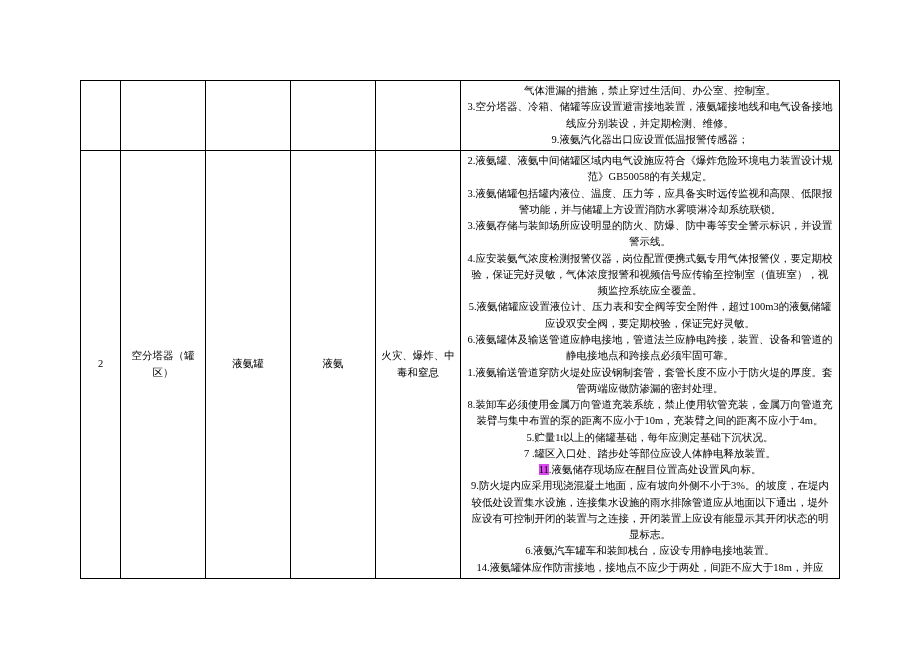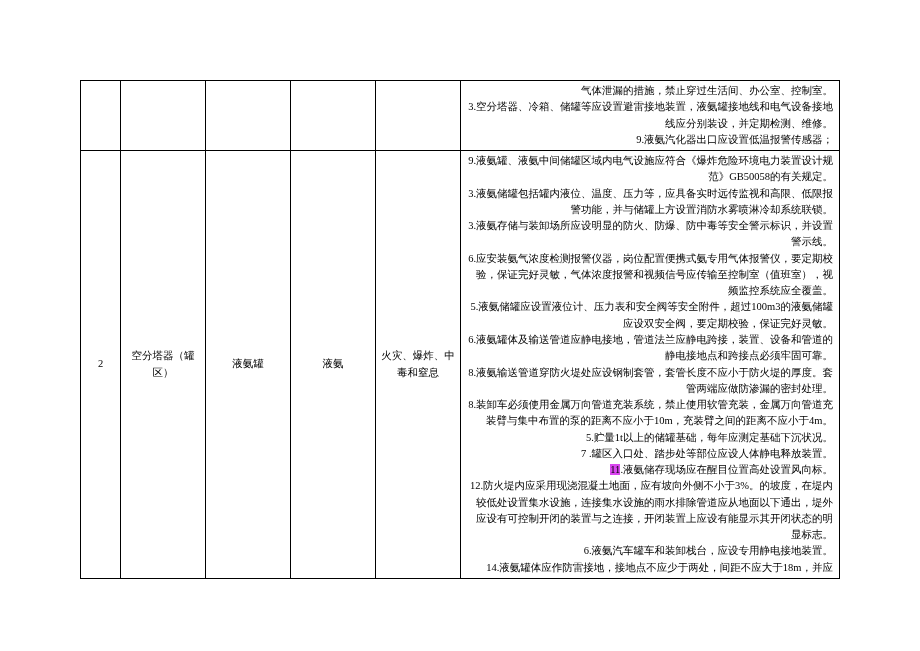--- a/index.html
+++ b/index.html
@@ -27,21 +27,21 @@
     }
     td {
       border: 1px solid #000;
       padding: 2px 4px;
       vertical-align: middle;
       text-align: center;
       font-size: 10.5px;
       line-height: 1.55;
     }
     td.content {
-      text-align: right;
+      text-align: center;
       vertical-align: top;
       padding: 2px 6px;
     }
     .col-num { width: 40px; }
     .col-a { width: 85px; }
     .col-b { width: 85px; }
     .col-c { width: 85px; }
     .col-d { width: 85px; }
     .col-e { width: auto; }
     .hl {
@@ -77,31 +77,31 @@
             <span class="line">9.液氨汽化器出口应设置低温报警传感器；</span>
           </td>
         </tr>
         <tr>
           <td>2</td>
           <td>空分塔器（罐区）</td>
           <td>液氨罐</td>
           <td>液氨</td>
           <td>火灾、爆炸、中毒和窒息</td>
           <td class="content">
-            <span class="line">9.液氨罐、液氨中间储罐区域内电气设施应符合《爆炸危险环境电力装置设计规范》GB50058的有关规定。</span>
+            <span class="line">2.液氨罐、液氨中间储罐区域内电气设施应符合《爆炸危险环境电力装置设计规范》GB50058的有关规定。</span>
             <span class="line">3.液氨储罐包括罐内液位、温度、压力等，应具备实时远传监视和高限、低限报警功能，并与储罐上方设置消防水雾喷淋冷却系统联锁。</span>
             <span class="line">3.液氨存储与装卸场所应设明显的防火、防爆、防中毒等安全警示标识，并设置警示线。</span>
-            <span class="line">6.应安装氨气浓度检测报警仪器，岗位配置便携式氨专用气体报警仪，要定期校验，保证完好灵敏，气体浓度报警和视频信号应传输至控制室（值班室），视频监控系统应全覆盖。</span>
+            <span class="line">4.应安装氨气浓度检测报警仪器，岗位配置便携式氨专用气体报警仪，要定期校验，保证完好灵敏，气体浓度报警和视频信号应传输至控制室（值班室），视频监控系统应全覆盖。</span>
             <span class="line">5.液氨储罐应设置液位计、压力表和安全阀等安全附件，超过100m3的液氨储罐应设双安全阀，要定期校验，保证完好灵敏。</span>
             <span class="line">6.液氨罐体及输送管道应静电接地，管道法兰应静电跨接，装置、设备和管道的静电接地点和跨接点必须牢固可靠。</span>
-            <span class="line">8.液氨输送管道穿防火堤处应设钢制套管，套管长度不应小于防火堤的厚度。套管两端应做防渗漏的密封处理。</span>
+            <span class="line">1.液氨输送管道穿防火堤处应设钢制套管，套管长度不应小于防火堤的厚度。套管两端应做防渗漏的密封处理。</span>
             <span class="line">8.装卸车必须使用金属万向管道充装系统，禁止使用软管充装，金属万向管道充装臂与集中布置的泵的距离不应小于10m，充装臂之间的距离不应小于4m。</span>
             <span class="line">5.贮量1t以上的储罐基础，每年应测定基础下沉状况。</span>
             <span class="line">7       .罐区入口处、踏步处等部位应设人体静电释放装置。</span>
             <span class="line"><span class="hl">11</span>.液氨储存现场应在醒目位置高处设置风向标。</span>
-            <span class="line">12.防火堤内应采用现浇混凝土地面，应有坡向外侧不小于3%。的坡度，在堤内较低处设置集水设施，连接集水设施的雨水排除管道应从地面以下通出，堤外应设有可控制开闭的装置与之连接，开闭装置上应设有能显示其开闭状态的明显标志。</span>
+            <span class="line">9.防火堤内应采用现浇混凝土地面，应有坡向外侧不小于3%。的坡度，在堤内较低处设置集水设施，连接集水设施的雨水排除管道应从地面以下通出，堤外应设有可控制开闭的装置与之连接，开闭装置上应设有能显示其开闭状态的明显标志。</span>
             <span class="line">6.液氨汽车罐车和装卸栈台，应设专用静电接地装置。</span>
             <span class="line">14.液氨罐体应作防雷接地，接地点不应少于两处，间距不应大于18m，并应</span>
           </td>
         </tr>
       </tbody>
   </table>
 </div>
 
 </body></html>

